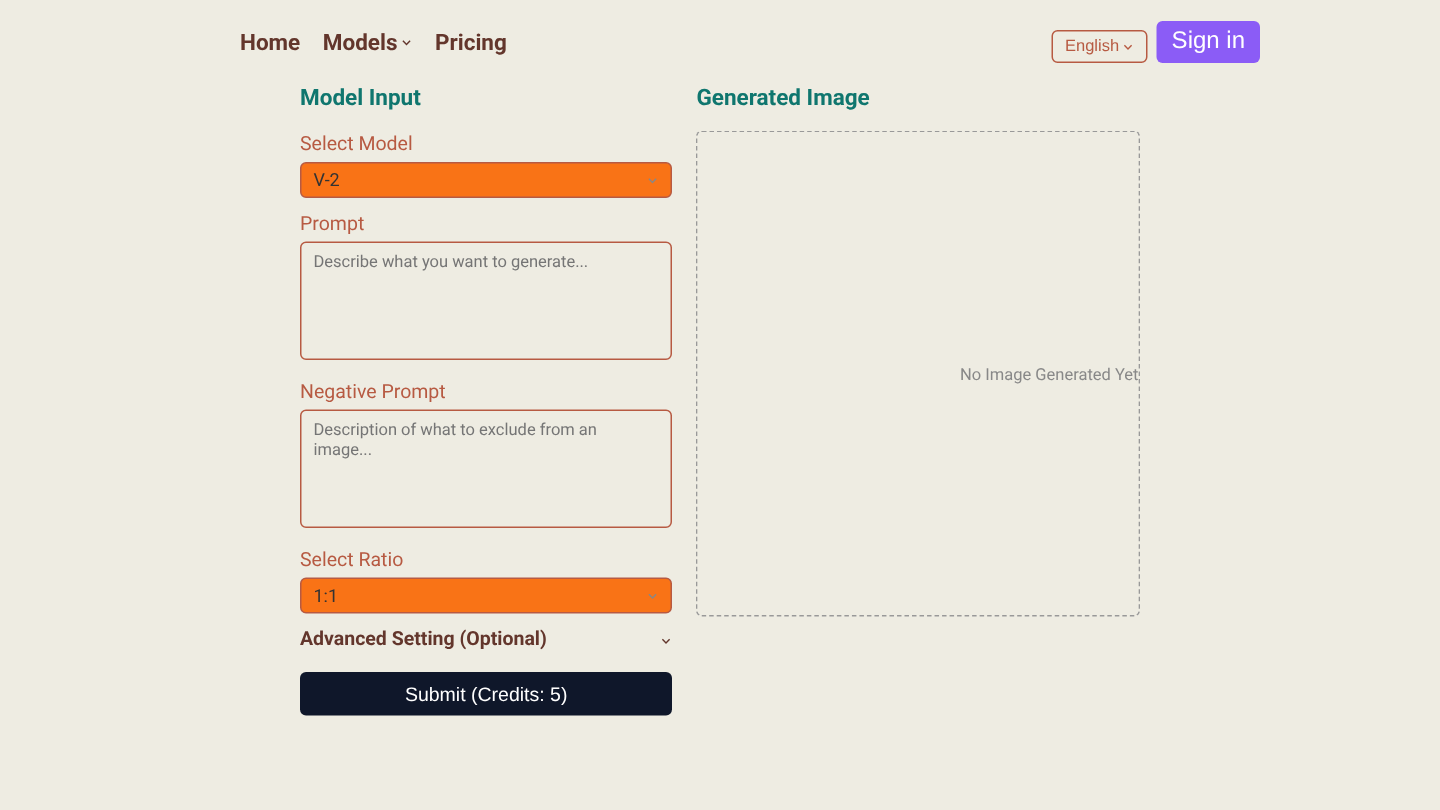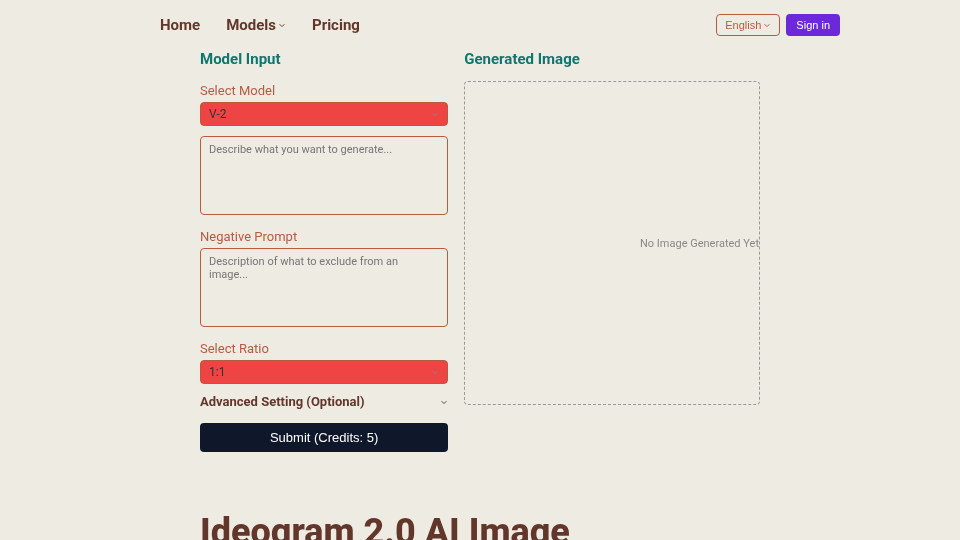--- a/index.html
+++ b/index.html
@@ -11,21 +11,21 @@
       overflow: hidden;
     }
     .header {
       display: flex;
       justify-content: space-between;
       align-items: center;
       padding: 14px 120px 14px 160px;
     }
     .nav {
       display: flex;
-      gap: 26px;
+      gap: 15px;
       align-items: center;
     }
     .nav-item {
       color: #63362c;
       font-weight: 700;
       font-size: 15px;
       cursor: pointer;
       display: flex;
       align-items: center;
       gap: 2px;
@@ -41,24 +41,24 @@
       color: #b75a42;
       font-size: 11px;
       padding: 4px 8px;
       border-radius: 4px;
       cursor: pointer;
       display: flex;
       align-items: center;
       gap: 2px;
     }
     .signin-btn {
-      background: #6d28d9;
+      background: #8b5cf6;
       color: #fff;
       border: none;
-      font-size: 11px;
+      font-size: 16px;
       padding: 5px 10px;
       border-radius: 4px;
       cursor: pointer;
     }
     .main {
       display: flex;
       padding: 0 200px;
       gap: 16px;
     }
     .left-col { width: 272px; }
@@ -71,21 +71,21 @@
     }
     .label {
       color: #b75a42;
       font-size: 13px;
       margin-bottom: 4px;
       display: block;
     }
     .select {
       width: 100%;
       border: 1px solid #b75a42;
-      background: #ef4444;
+      background: #f97316;
       border-radius: 4px;
       padding: 4px 8px;
       font-size: 12px;
       color: #333;
       display: flex;
       justify-content: space-between;
       align-items: center;
       cursor: pointer;
     }
     .textarea {
@@ -190,20 +190,21 @@
         <span>V-2</span>
         <span class="chevron">
             <svg viewBox="0 0 10 10" fill="none">
               <path d="M2 4l3 3 3-3" stroke="#888" stroke-width="1.2"></path>
             </svg>
           </span>
       </div>
     </div>
 
     <div class="field">
+      <span class="label">Prompt</span>
       <textarea class="textarea" rows="5" placeholder="Describe what you want to generate..." style=""></textarea>
     </div>
 
     <div class="field">
       <span class="label">Negative Prompt</span>
       <textarea class="textarea" rows="5" placeholder="Description of what to exclude from an image..." style=""></textarea>
     </div>
 
     <div class="row field">
       <div class="col-half">

